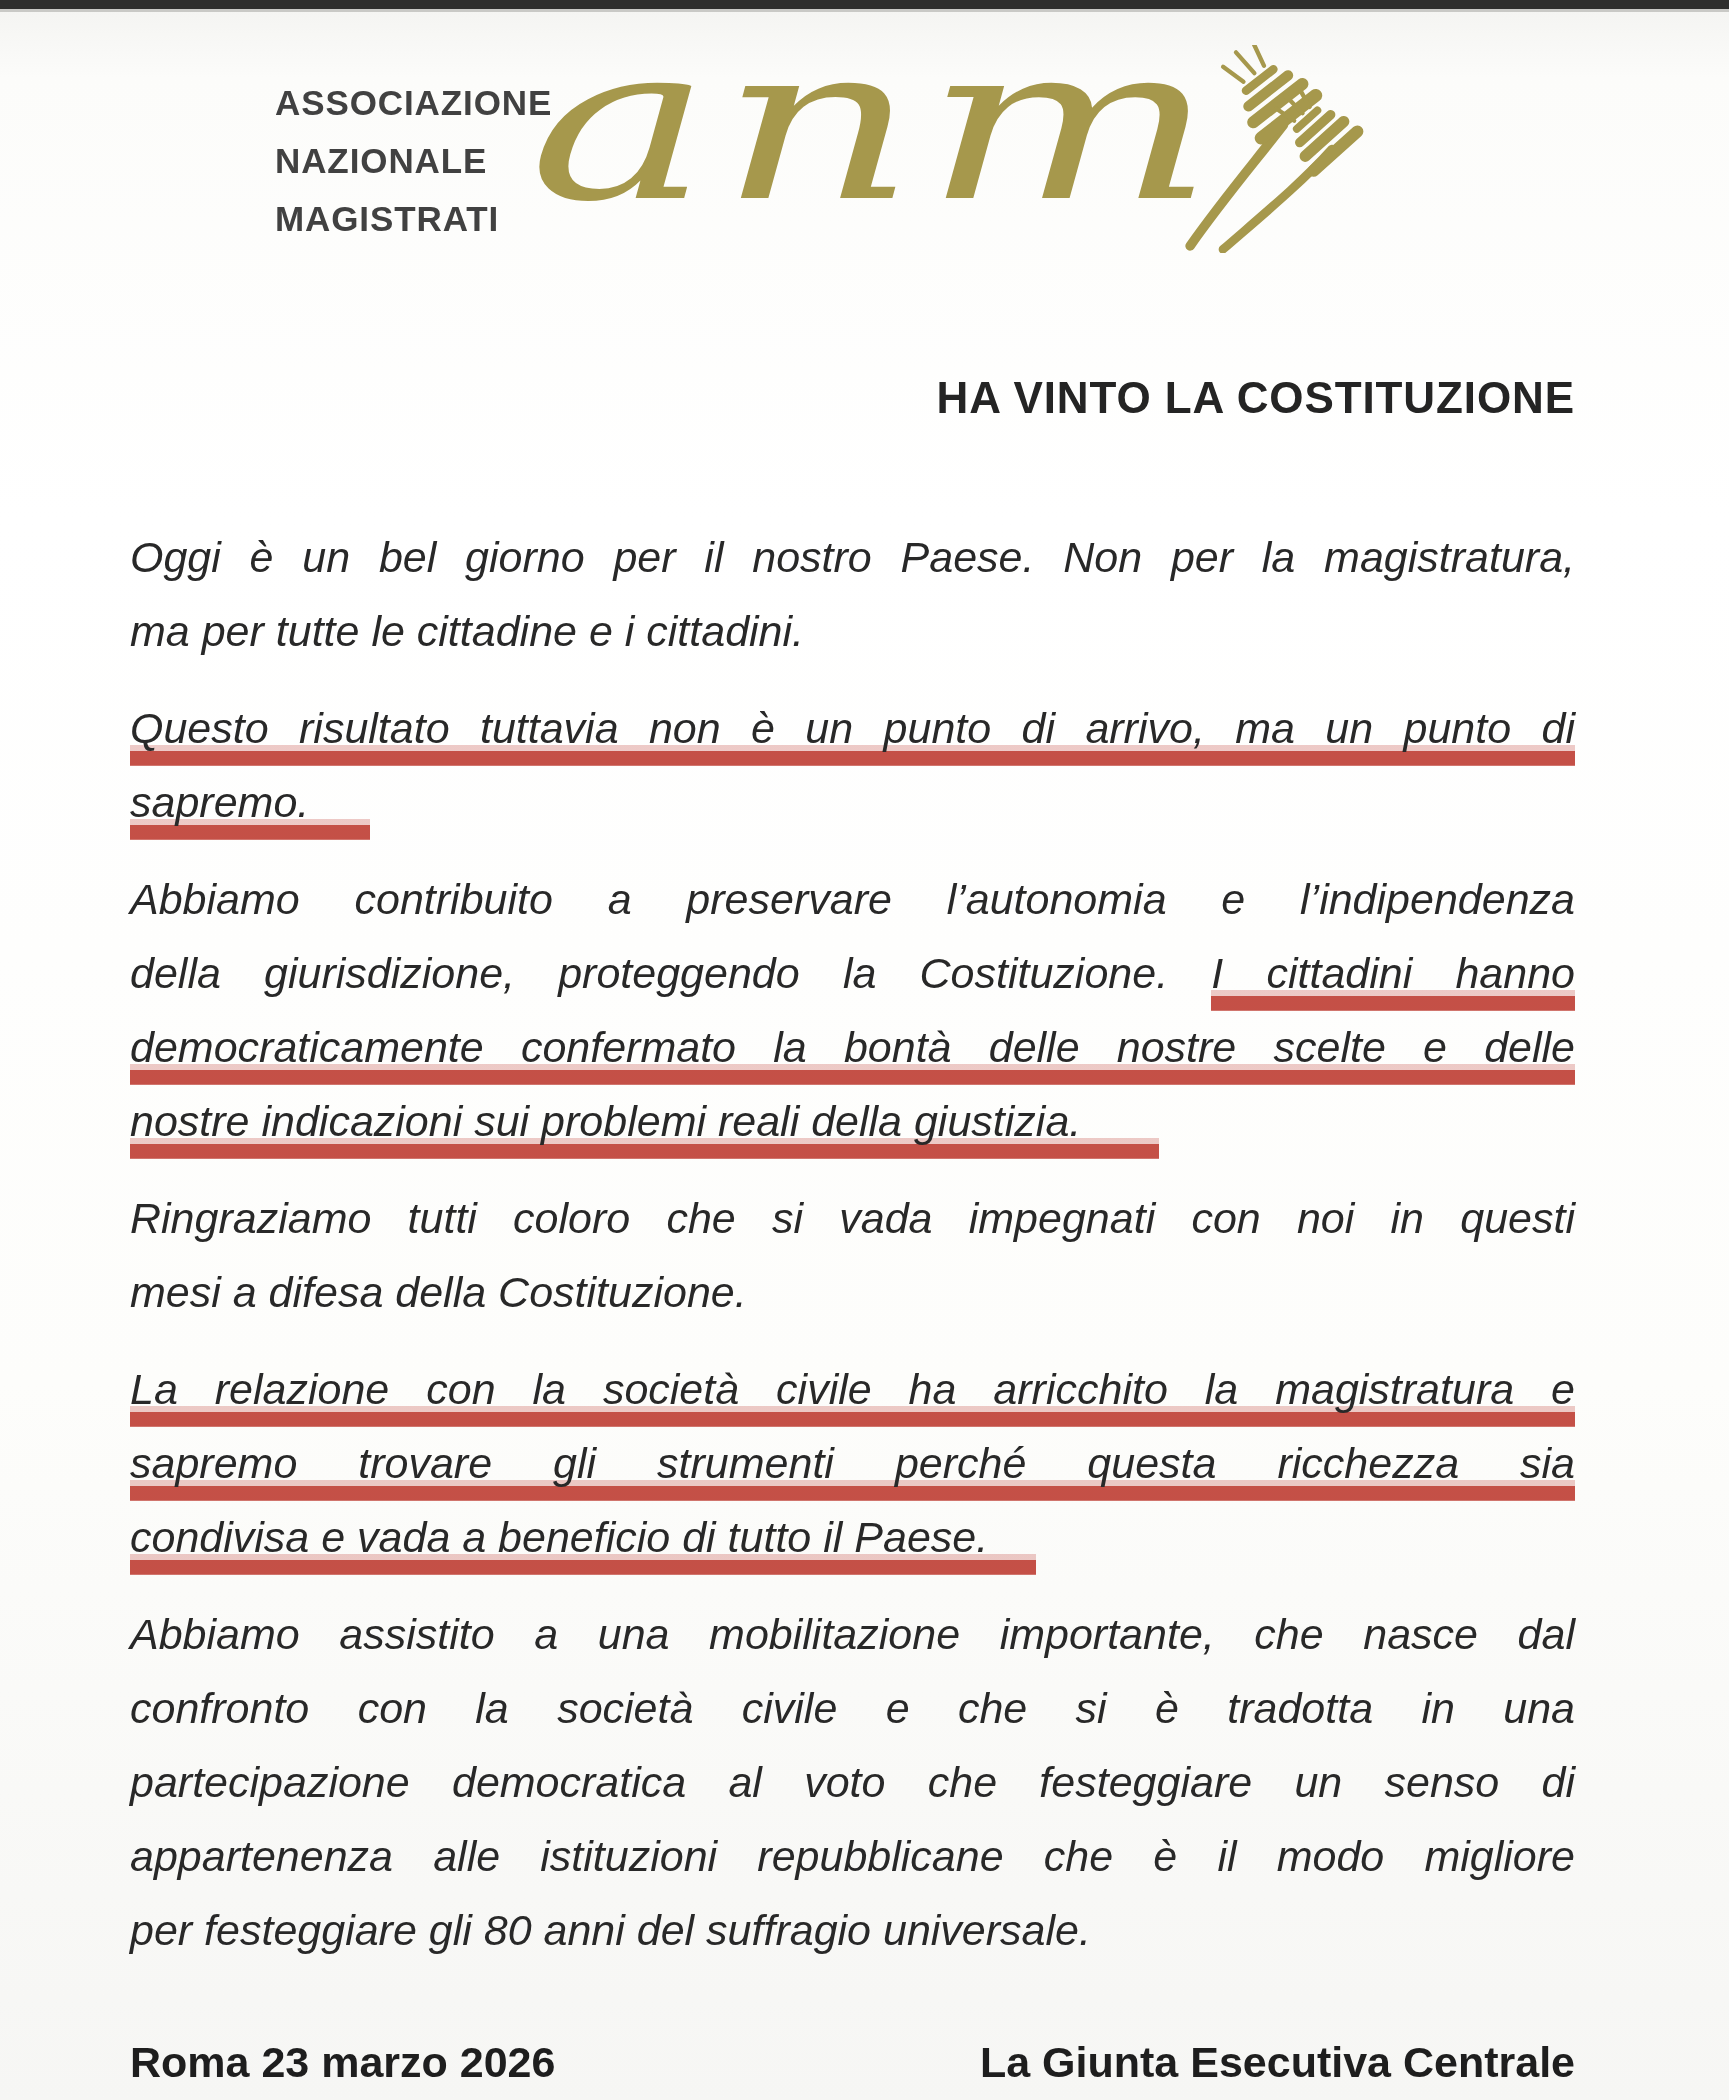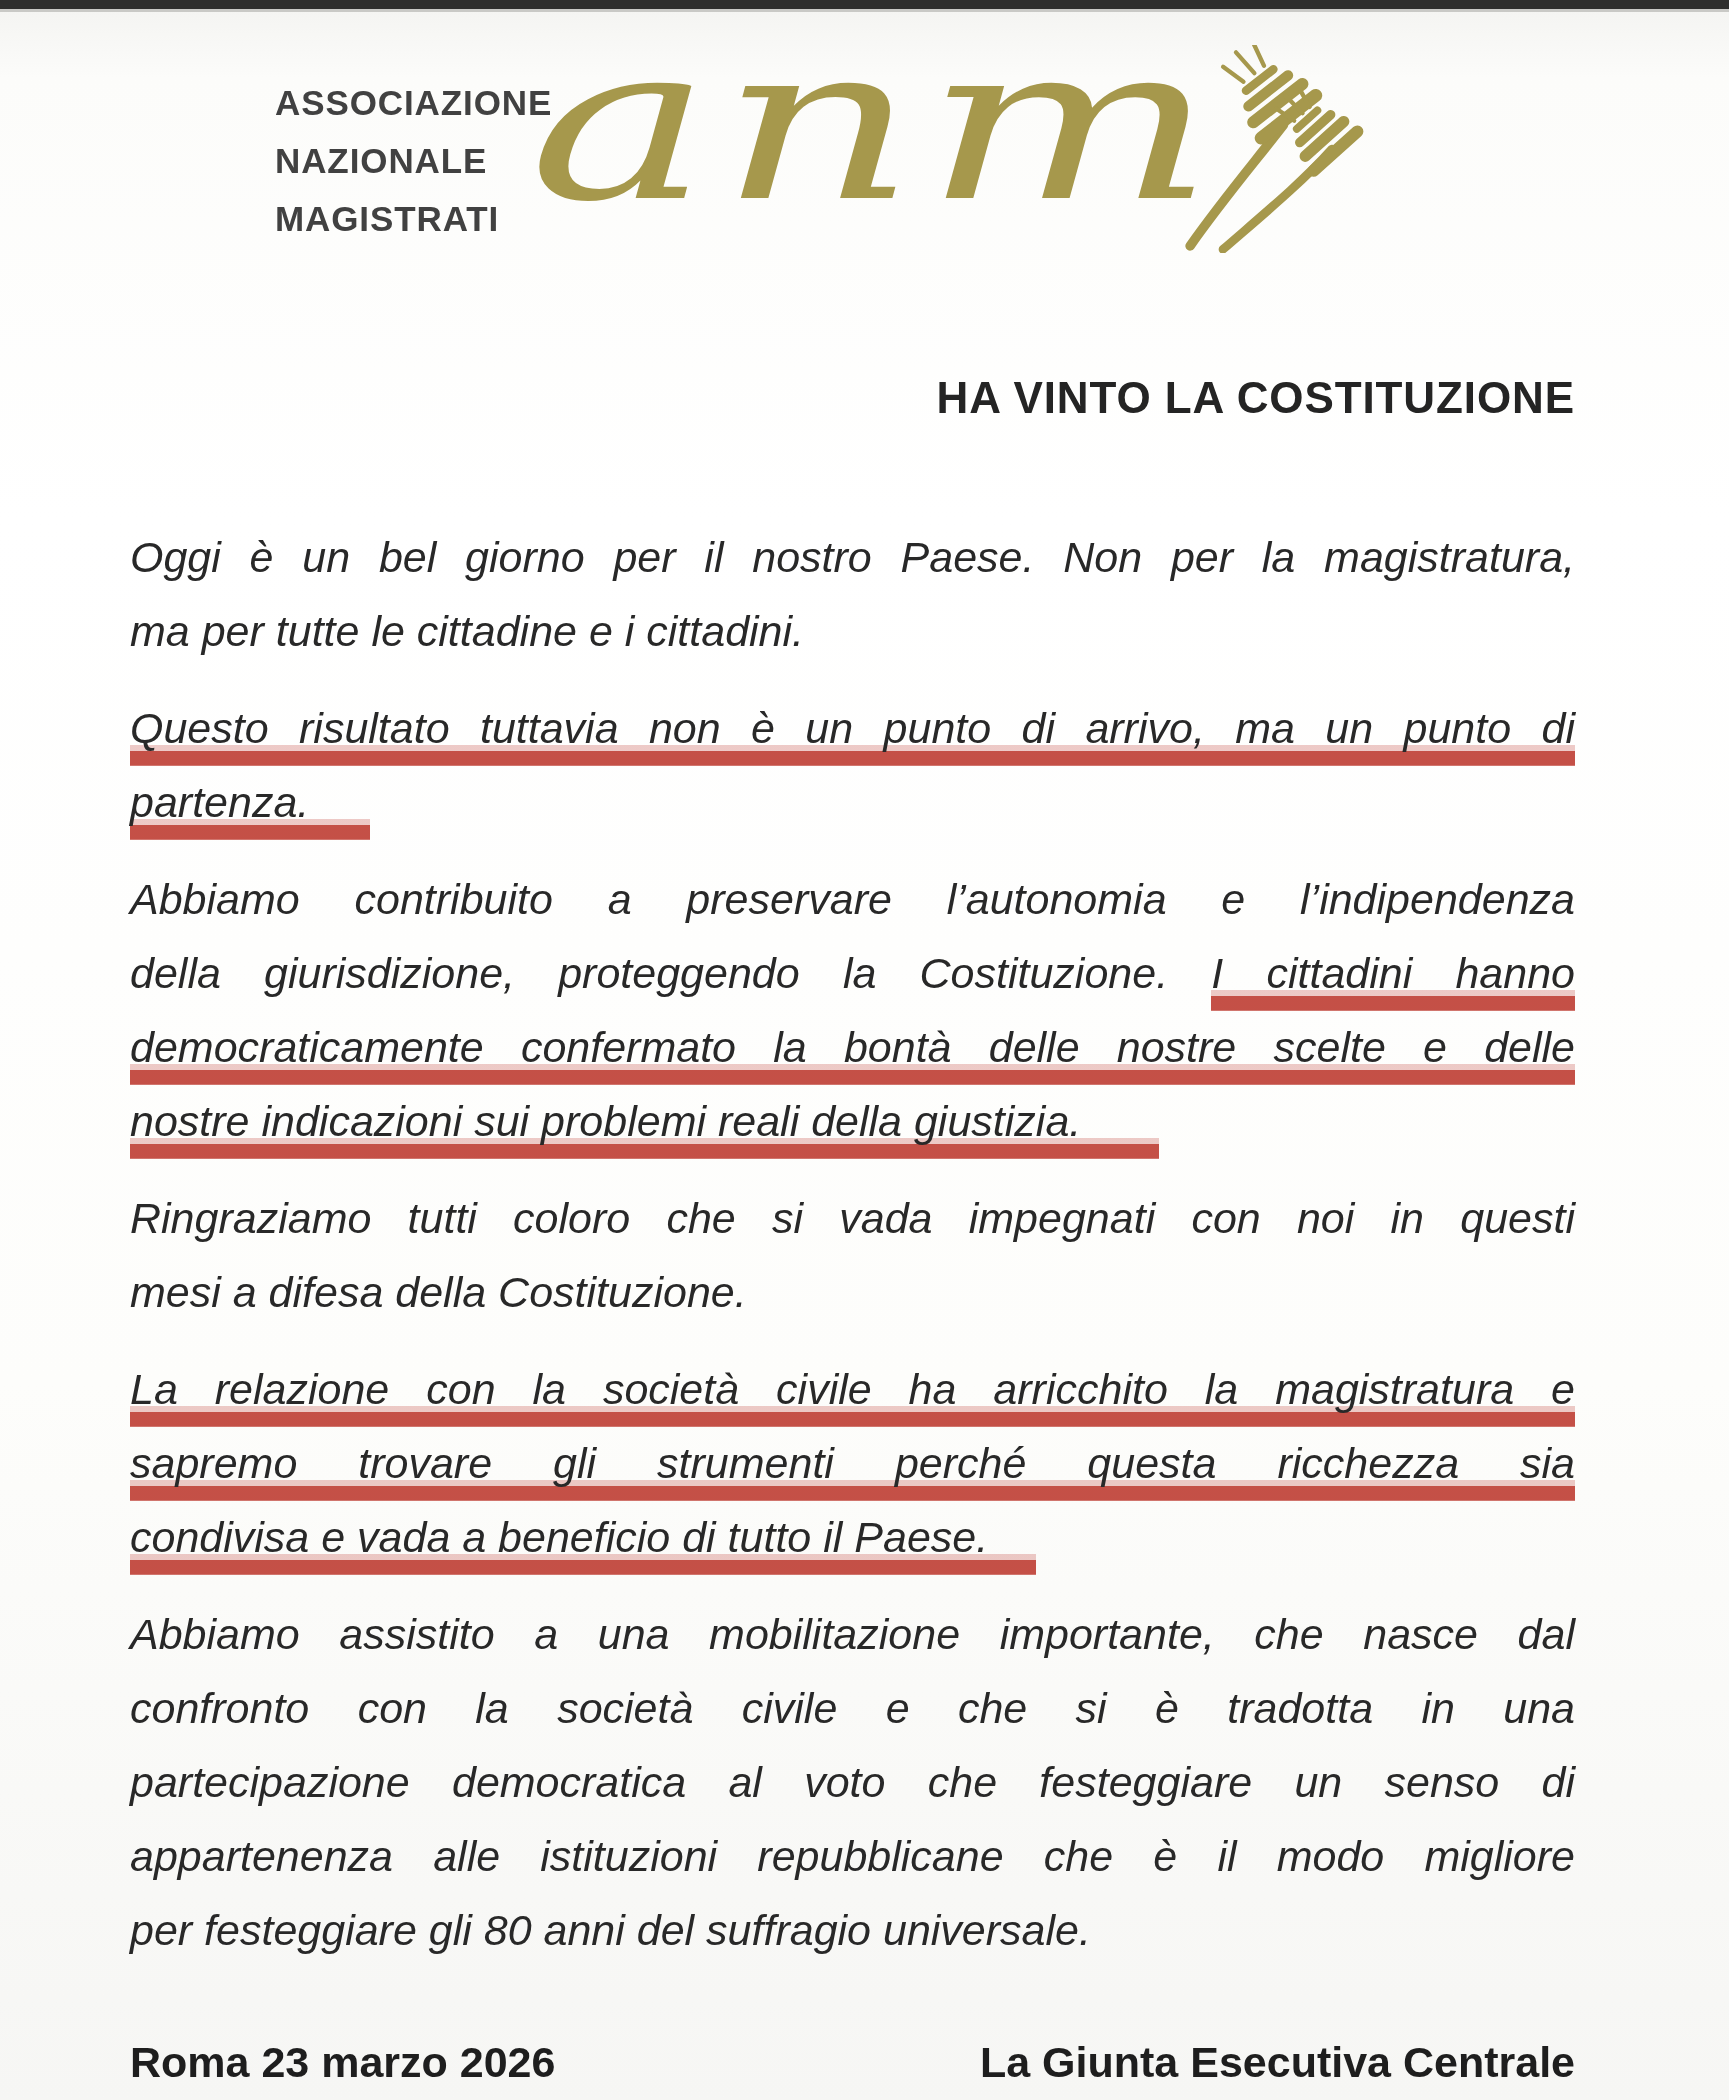--- a/index.html
+++ b/index.html
@@ -95,21 +95,21 @@
 
   <div class="doc-title">HA VINTO LA COSTITUZIONE</div>
 
   <div class="doc-body">
       <div class="para">
         <div class="line"><span>Oggi è un bel giorno per il nostro Paese. Non per la magistratura,</span></div>
         <div class="line noj"><span>ma per tutte le cittadine e i cittadini.</span></div>
       </div>
       <div class="para">
         <div class="line"><span class="useg">Questo risultato tuttavia non è un punto di arrivo, ma un punto di</span></div>
-        <div class="line noj"><span class="useg" style="padding-right: 61px;">partenza.</span></div>
+        <div class="line noj"><span class="useg" style="padding-right: 61px;">sapremo.</span></div>
       </div>
       <div class="para">
         <div class="line"><span>Abbiamo contribuito a preservare l’autonomia e l’indipendenza</span></div>
         <div class="line"><span>della giurisdizione, proteggendo la Costituzione. </span><span class="useg">I cittadini hanno</span></div>
         <div class="line"><span class="useg">democraticamente confermato la bontà delle nostre scelte e delle</span></div>
         <div class="line noj"><span class="useg" style="padding-right: 78px;">nostre indicazioni sui problemi reali della giustizia.</span></div>
       </div>
       <div class="para">
         <div class="line"><span>Ringraziamo tutti coloro che si vada impegnati con noi in questi</span></div>
         <div class="line noj"><span>mesi a difesa della Costituzione.</span></div>

